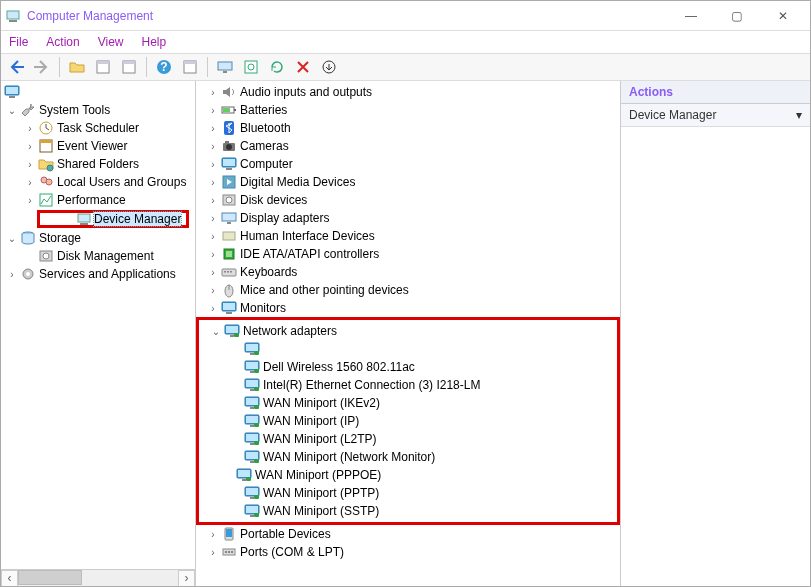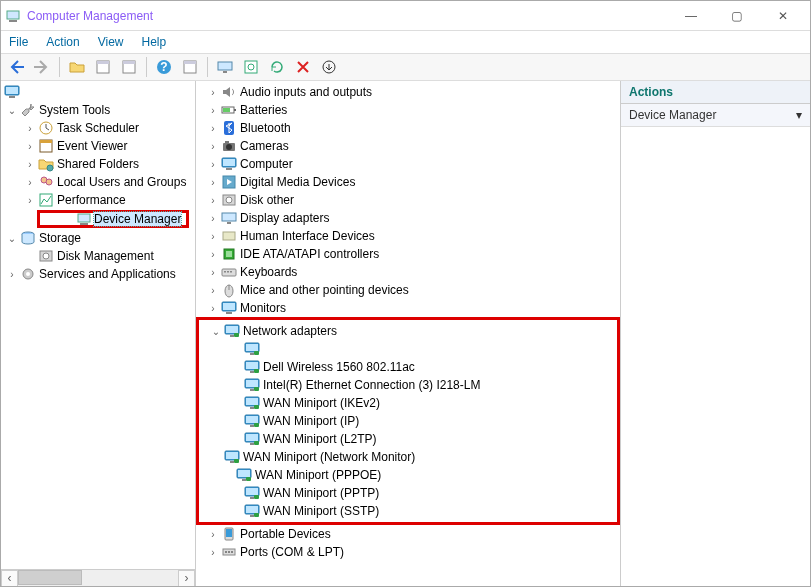--- a/index.html
+++ b/index.html
@@ -3,42 +3,42 @@
 <meta charset="utf-8">
 <style>
 * { box-sizing: border-box; font-family: "Segoe UI", Tahoma, sans-serif; font-size: 12px; }
 body { margin: 0; padding: 0; background: #fff; width: 811px; height: 587px; overflow: hidden; }
 .window { border: 1px solid #aaa; width: 811px; height: 587px; display: flex; flex-direction: column; }
 .titlebar { height: 30px; display: flex; align-items: center; padding: 0 4px; border-bottom: 1px solid #ddd; }
 .titlebar .appicon { width: 16px; height: 16px; margin-right: 6px; display:inline-flex;align-items:center;justify-content:center;}
 .titlebar .title { color: #8b5cf6; flex: 1; }
 .winbtns { display: flex; gap: 0; }
 .winbtn { width: 46px; height: 28px; display:flex; align-items:center; justify-content:center; color:#555; }
-.menubar { height: 22px; display: flex; align-items: center; padding: 0 8px; gap: 18px; color: #0369a1; }
+.menubar { height: 22px; display: flex; align-items: center; padding: 0 8px; gap: 18px; color: #a21caf; }
 .menubar span { cursor: default; }
 .toolbar { height: 28px; border-top: 1px solid #ddd; border-bottom: 1px solid #ddd; background: #f7f7f7; display: flex; align-items: center; padding: 0 4px; gap: 4px; }
 .toolbar .sep { width: 1px; height: 20px; background: #ccc; margin: 0 2px; }
 .tbtn { width: 22px; height: 22px; display:flex; align-items:center; justify-content:center; border: 1px solid transparent; }
 .tbtn svg { width:16px; height:16px; }
 .content { flex: 1; display: flex; min-height: 0; }
 .pane { border-right: 1px solid #ccc; overflow: hidden; display:flex; flex-direction:column; }
 .pane-left { width: 195px; }
 .pane-mid { width: 425px; }
 .pane-right { flex: 1; }
 .tree { flex:1; overflow: auto; padding: 2px 0; font-size: 12px; color: #000; }
 .tree .row { display: flex; align-items: center; height: 18px; white-space: nowrap; cursor: default; padding-right:6px;}
 .tree .tw { width: 14px; display: inline-flex; justify-content: center; color: #666; font-size: 10px; }
 .tree .ic { width: 18px; height: 16px; display:inline-flex; align-items:center; justify-content:center; margin-right: 2px; }
 .tree .ic svg { width:16px; height:16px; }
 .tree .lbl { }
 .tree .row.sel .lbl { background: #cde8ff; outline: 1px dotted #5aa; }
 .hlbox { border: 3px solid #d00; }
 .mid-inner { display:flex; height:100%; }
 .mid-scroll { flex:1; overflow-y: scroll; }
-.actions-hdr { background: #eef2f8; border-bottom: 1px solid #ccc; padding: 4px 8px; font-weight: 600; color: #0f766e; }
+.actions-hdr { background: #eef2f8; border-bottom: 1px solid #ccc; padding: 4px 8px; font-weight: 600; color: #8b5cf6; }
 .actions-item { background: #f4f6fb; border-bottom: 1px solid #ddd; padding: 4px 8px; display:flex; align-items:center; justify-content: space-between; color:#333;}
 .hscroll { height: 17px; border-top: 1px solid #ccc; background: #f0f0f0; display:flex; align-items:center; }
 .hscroll .arrow { width:17px; height:17px; display:flex; align-items:center; justify-content:center; color:#666; border:1px solid #ccc; background:#fafafa;}
 .hscroll .track { flex:1; height:17px; background:#efefef; position:relative; }
 .hscroll .thumb { position:absolute; left:0; top:0; height:15px; width:40%; background:#cfcfcf; border:1px solid #bbb;}
 .dev-children { border: 3px solid transparent; }
 .dev-children.hl { border-color:#d00; padding:2px 0;}
 </style>
 </head>
 <body>
@@ -439,21 +439,21 @@
               </span>
               <span class="lbl">Digital Media Devices</span>
             </div>
      <div class="row" style="padding-left:10px">
               <span class="tw">›</span>
               <span class="ic">
                 <svg viewBox="0 0 16 16">
                   <use href="#i-disk"></use>
                 </svg>
               </span>
-              <span class="lbl">Disk other</span>
+              <span class="lbl">Disk devices</span>
             </div>
      <div class="row" style="padding-left:10px">
               <span class="tw">›</span>
               <span class="ic">
                 <svg viewBox="0 0 16 16">
                   <use href="#i-monitor2"></use>
                 </svg>
               </span>
               <span class="lbl">Display adapters</span>
             </div>
@@ -553,21 +553,21 @@
                 <span class="lbl">WAN Miniport (IP)</span>
               </div>
       <div class="row" style="padding-left:44px">
                 <span class="ic">
                   <svg viewBox="0 0 16 16">
                     <use href="#i-net"></use>
                   </svg>
                 </span>
                 <span class="lbl">WAN Miniport (L2TP)</span>
               </div>
-      <div class="row" style="padding-left:24px">
+      <div class="row" style="padding-left:44px">
                 <span class="ic">
                   <svg viewBox="0 0 16 16">
                     <use href="#i-net"></use>
                   </svg>
                 </span>
                 <span class="lbl">WAN Miniport (Network Monitor)</span>
               </div>
       <div class="row" style="padding-left:36px">
                 <span class="ic">
                   <svg viewBox="0 0 16 16">

